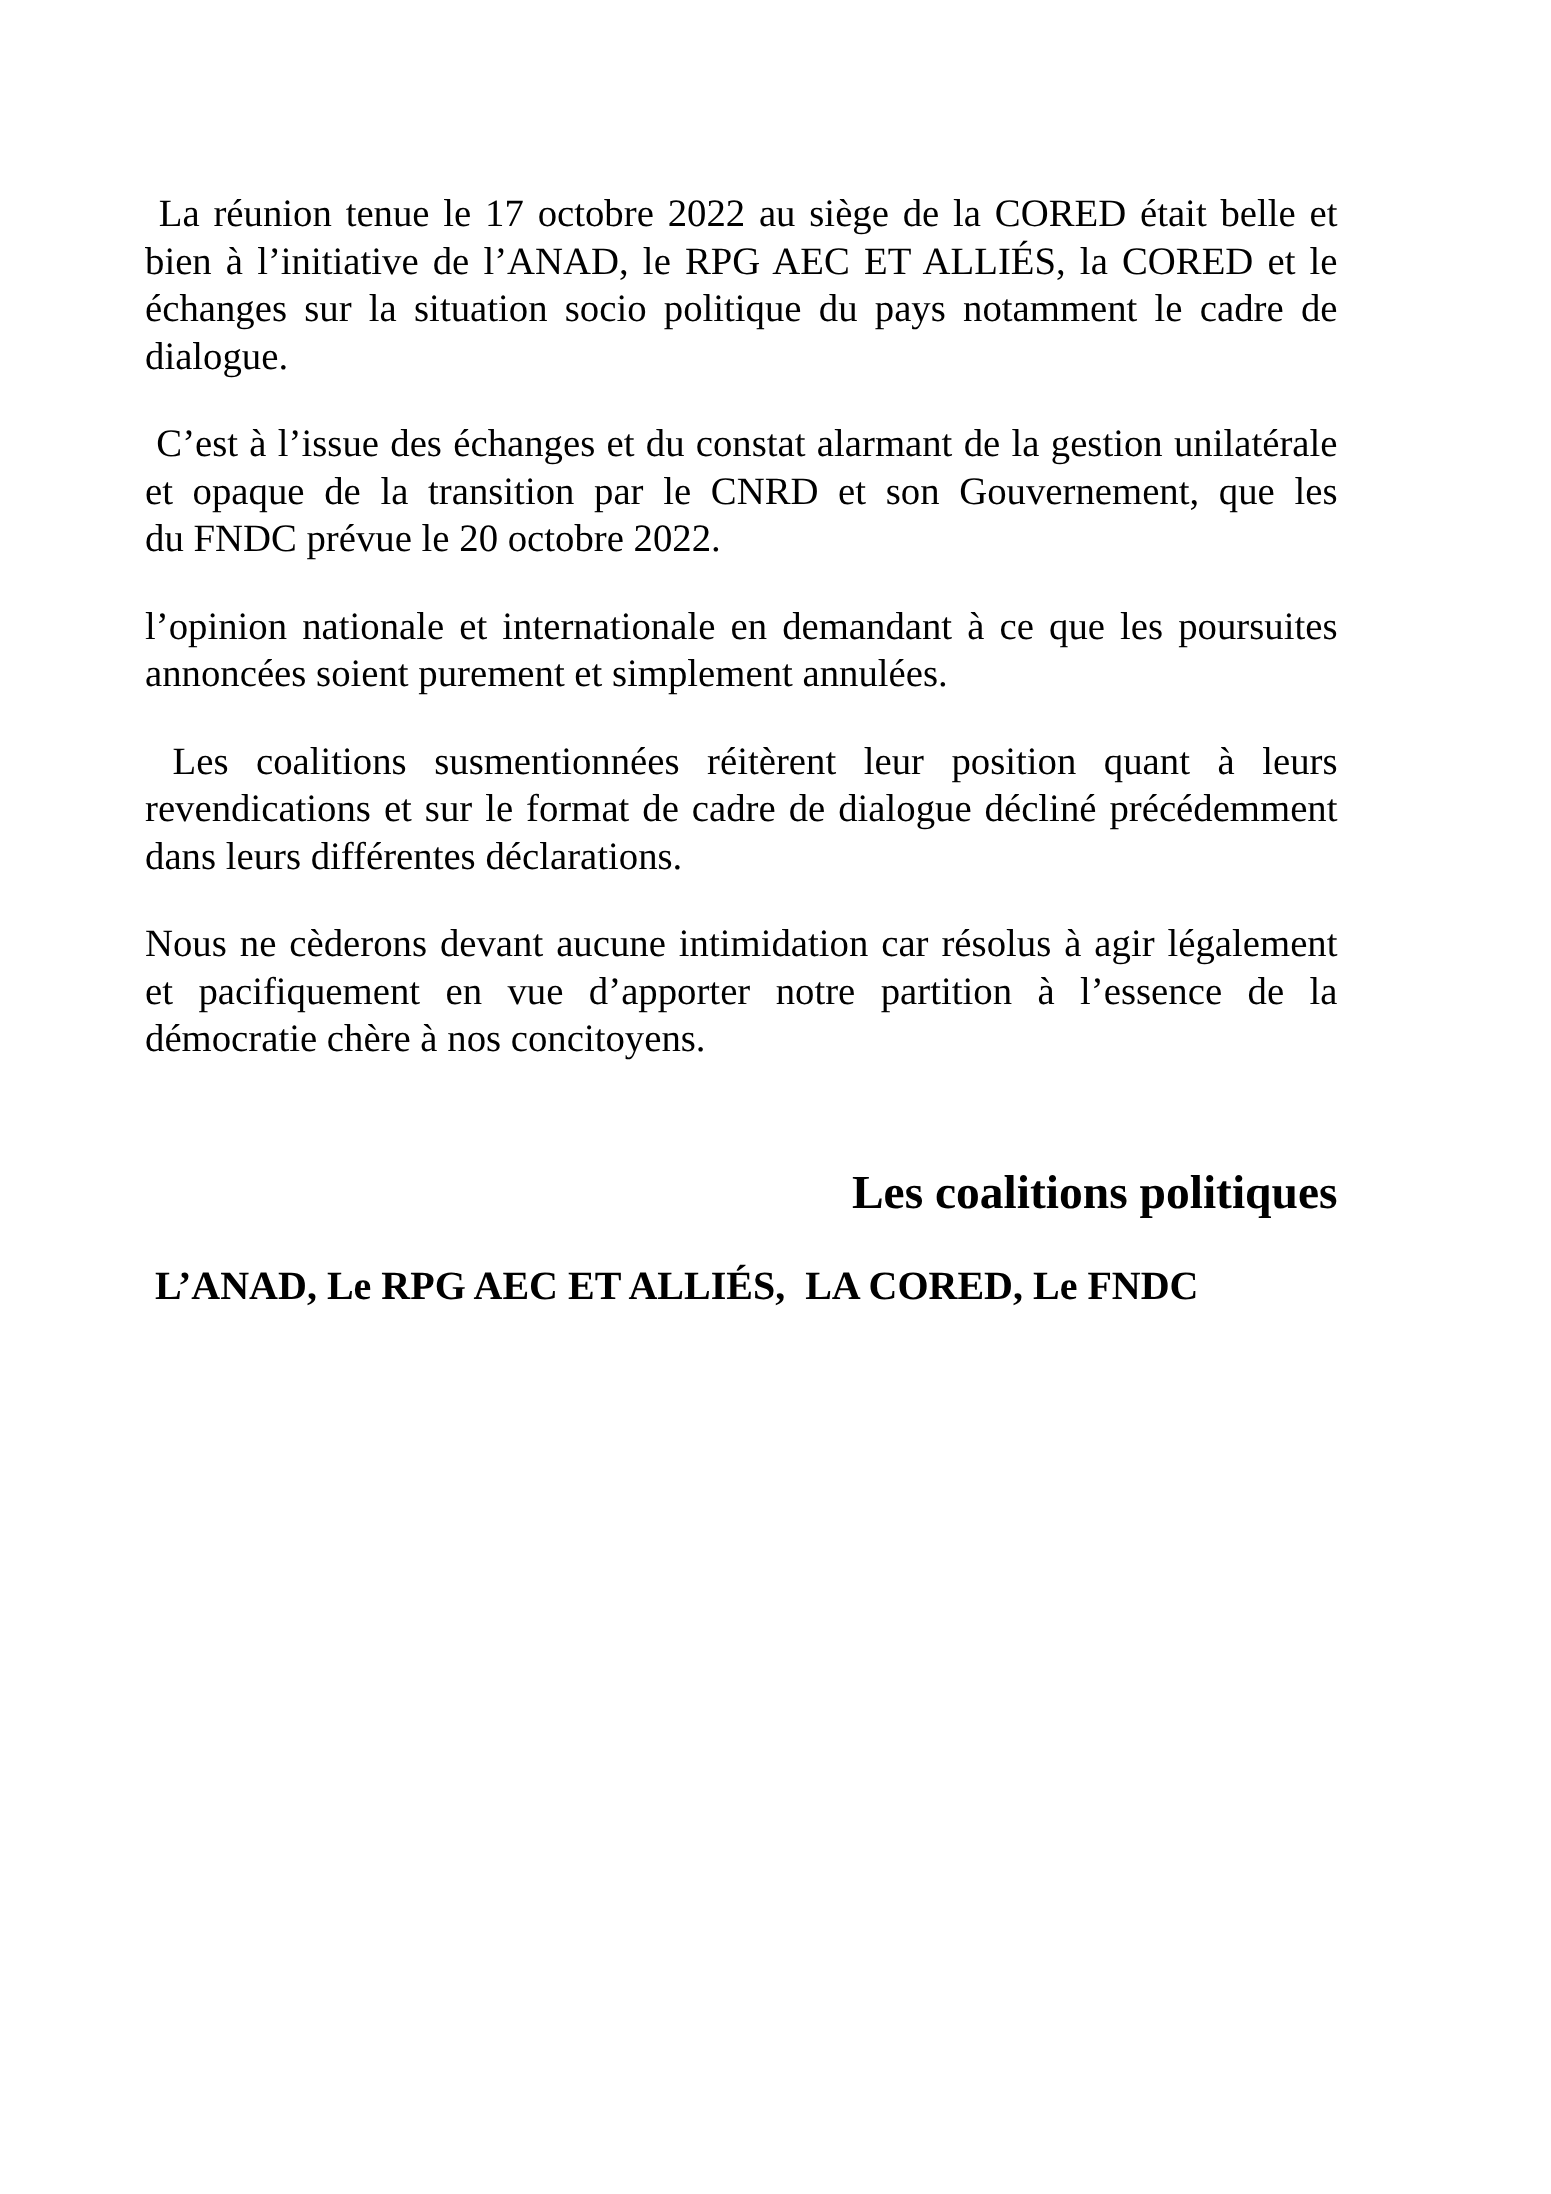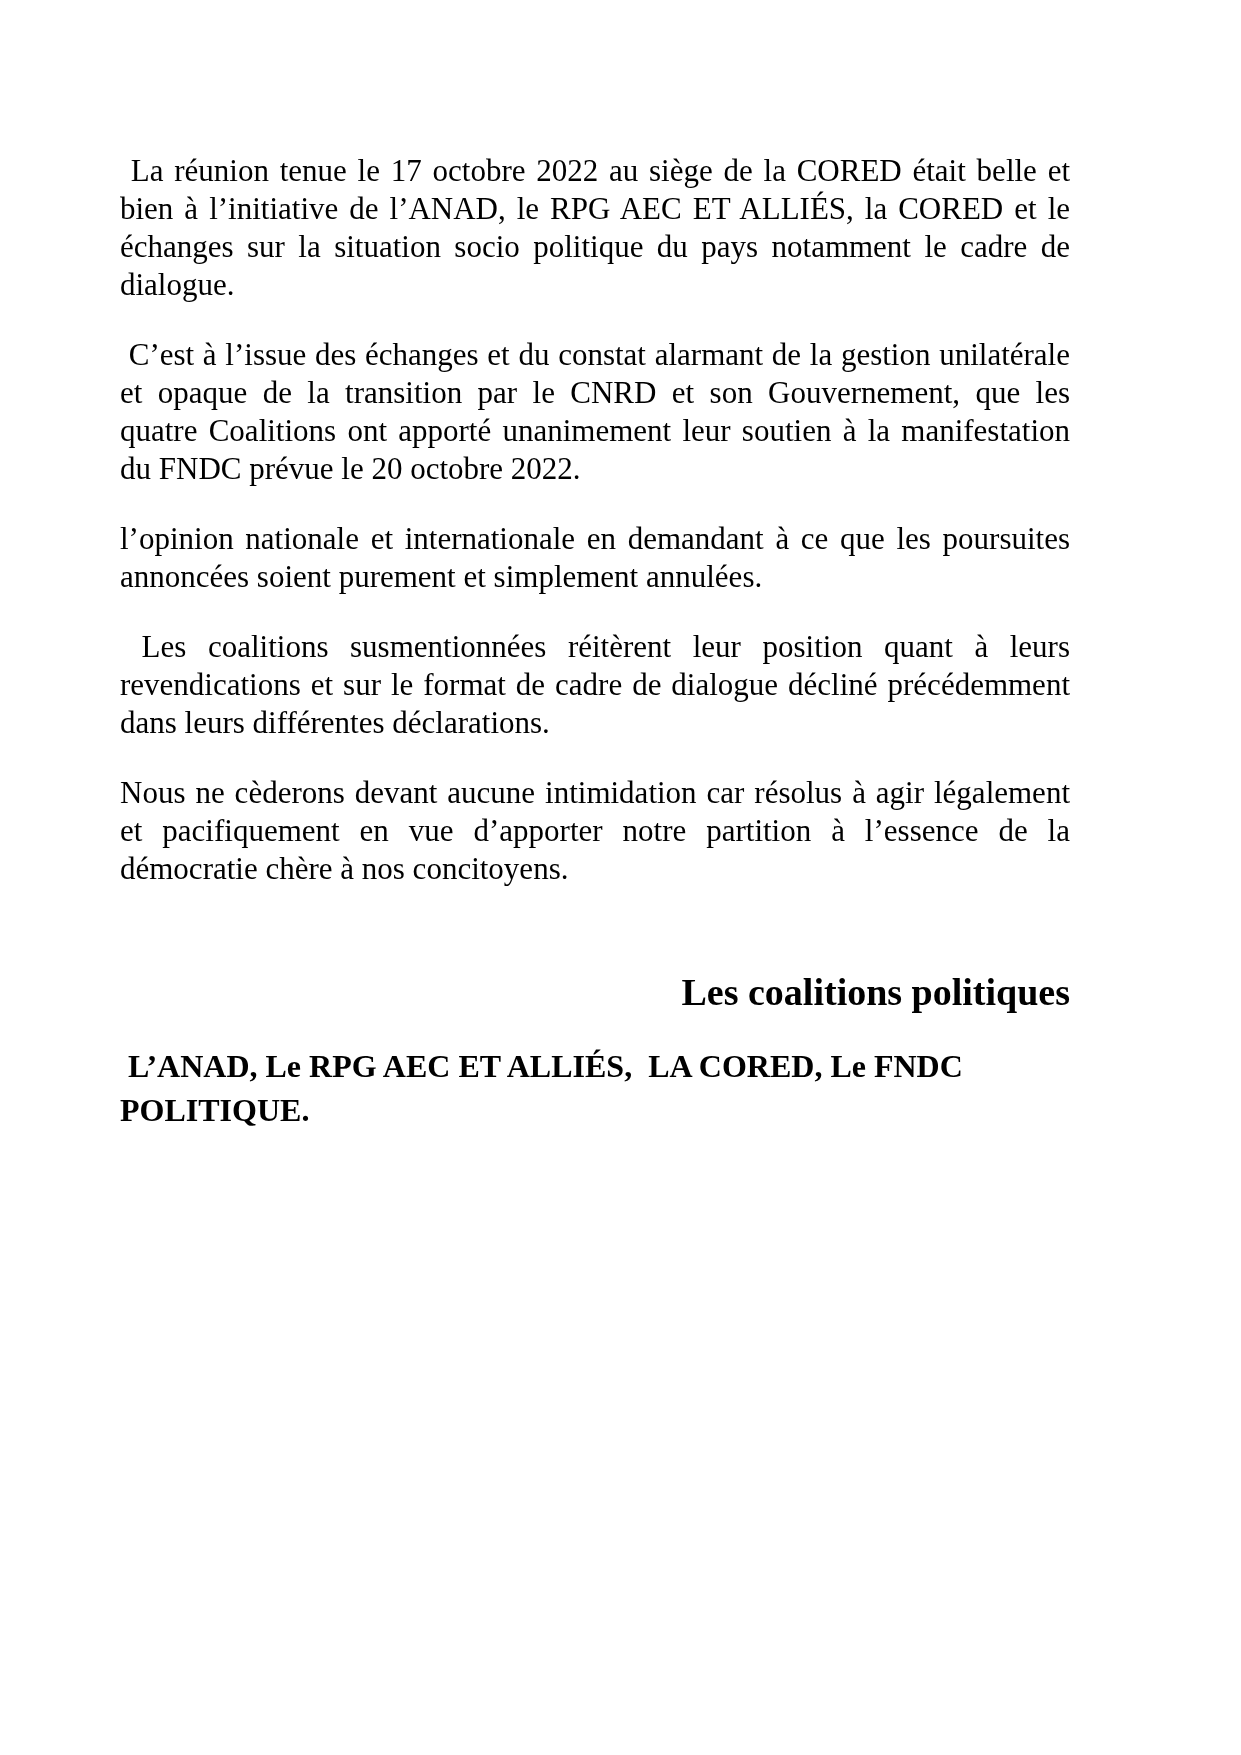--- a/index.html
+++ b/index.html
@@ -10,22 +10,21 @@
   .page {
     position: relative;
     width: 1241px;
     height: 1755px;
     background: #ffffff;
     color: #000000;
     font-family: "Liberation Serif", "DejaVu Serif", serif;
     overflow: hidden;
   }
   .content {
-    padding: 152px 171px 0 88px; 
-    margin-left: 32px;
+    padding: 152px 171px 0 116px; 
   }
   .para {
     margin: 0 0 32px 0;
   }
   .line {
     font-size: 31px;
     line-height: 38px;
     white-space: pre-wrap;      
     text-align: justify;
   }
@@ -60,21 +59,20 @@
     <div class="para">
       <div class="line just"> La réunion tenue le 17 octobre 2022 au siège de la CORED était belle et</div>
       <div class="line just">bien à l’initiative de l’ANAD, le RPG AEC ET ALLIÉS, la CORED et le</div>
       <div class="line just">échanges sur la situation socio politique du pays notamment le cadre de</div>
       <div class="line last">dialogue.</div>
     </div>
 
     <div class="para">
       <div class="line just"> C’est à l’issue des échanges et du constat alarmant de la gestion unilatérale</div>
       <div class="line just">et opaque de la transition par le CNRD et son Gouvernement, que les</div>
-      <div class="line just">quatre Coalitions ont apporté unanimement leur soutien à la manifestation</div>
       <div class="line last">du FNDC prévue le 20 octobre 2022.</div>
     </div>
 
     <div class="para">
       <div class="line just">l’opinion nationale et internationale en demandant à ce que les poursuites</div>
       <div class="line last">annoncées soient purement et simplement annulées.</div>
     </div>
 
     <div class="para">
       <div class="line just"> Les coalitions susmentionnées réitèrent leur position quant à leurs</div>
@@ -85,17 +83,16 @@
     <div class="para">
       <div class="line just">Nous ne cèderons devant aucune intimidation car résolus à agir légalement</div>
       <div class="line just">et pacifiquement en vue d’apporter notre partition à l’essence de la</div>
       <div class="line last">démocratie chère à nos concitoyens.</div>
     </div>
 
     <div class="heading">Les coalitions politiques</div>
 
     <div class="para signatories">
       <div class="line"> L’ANAD, Le RPG AEC ET ALLIÉS,  LA CORED, Le FNDC</div>
-      <div class="line">POLITIQUE.</div>
     </div>
 
   </div>
 </div>
 
 </body></html>

